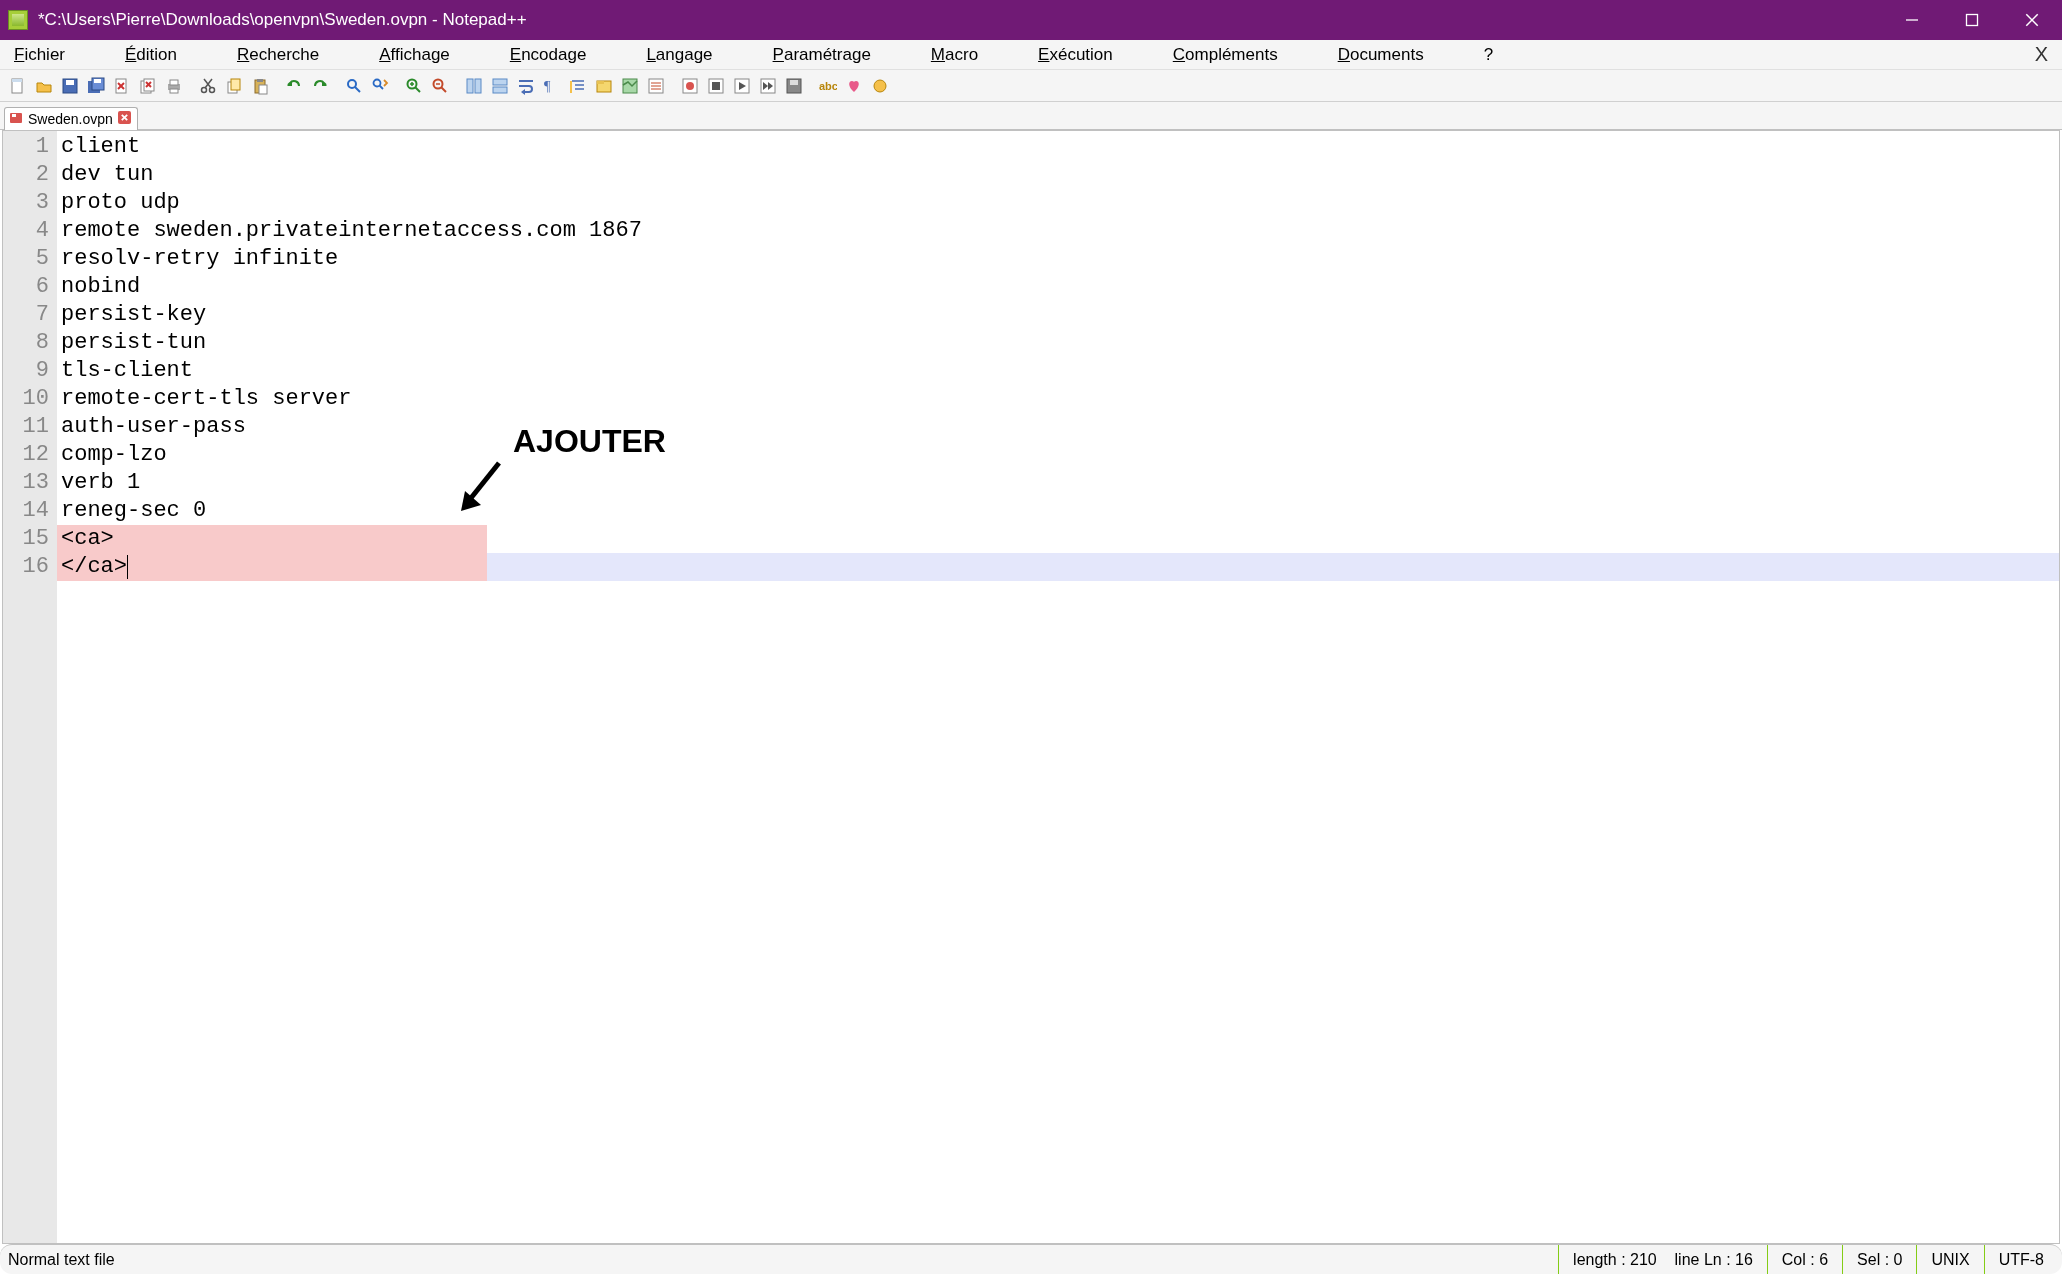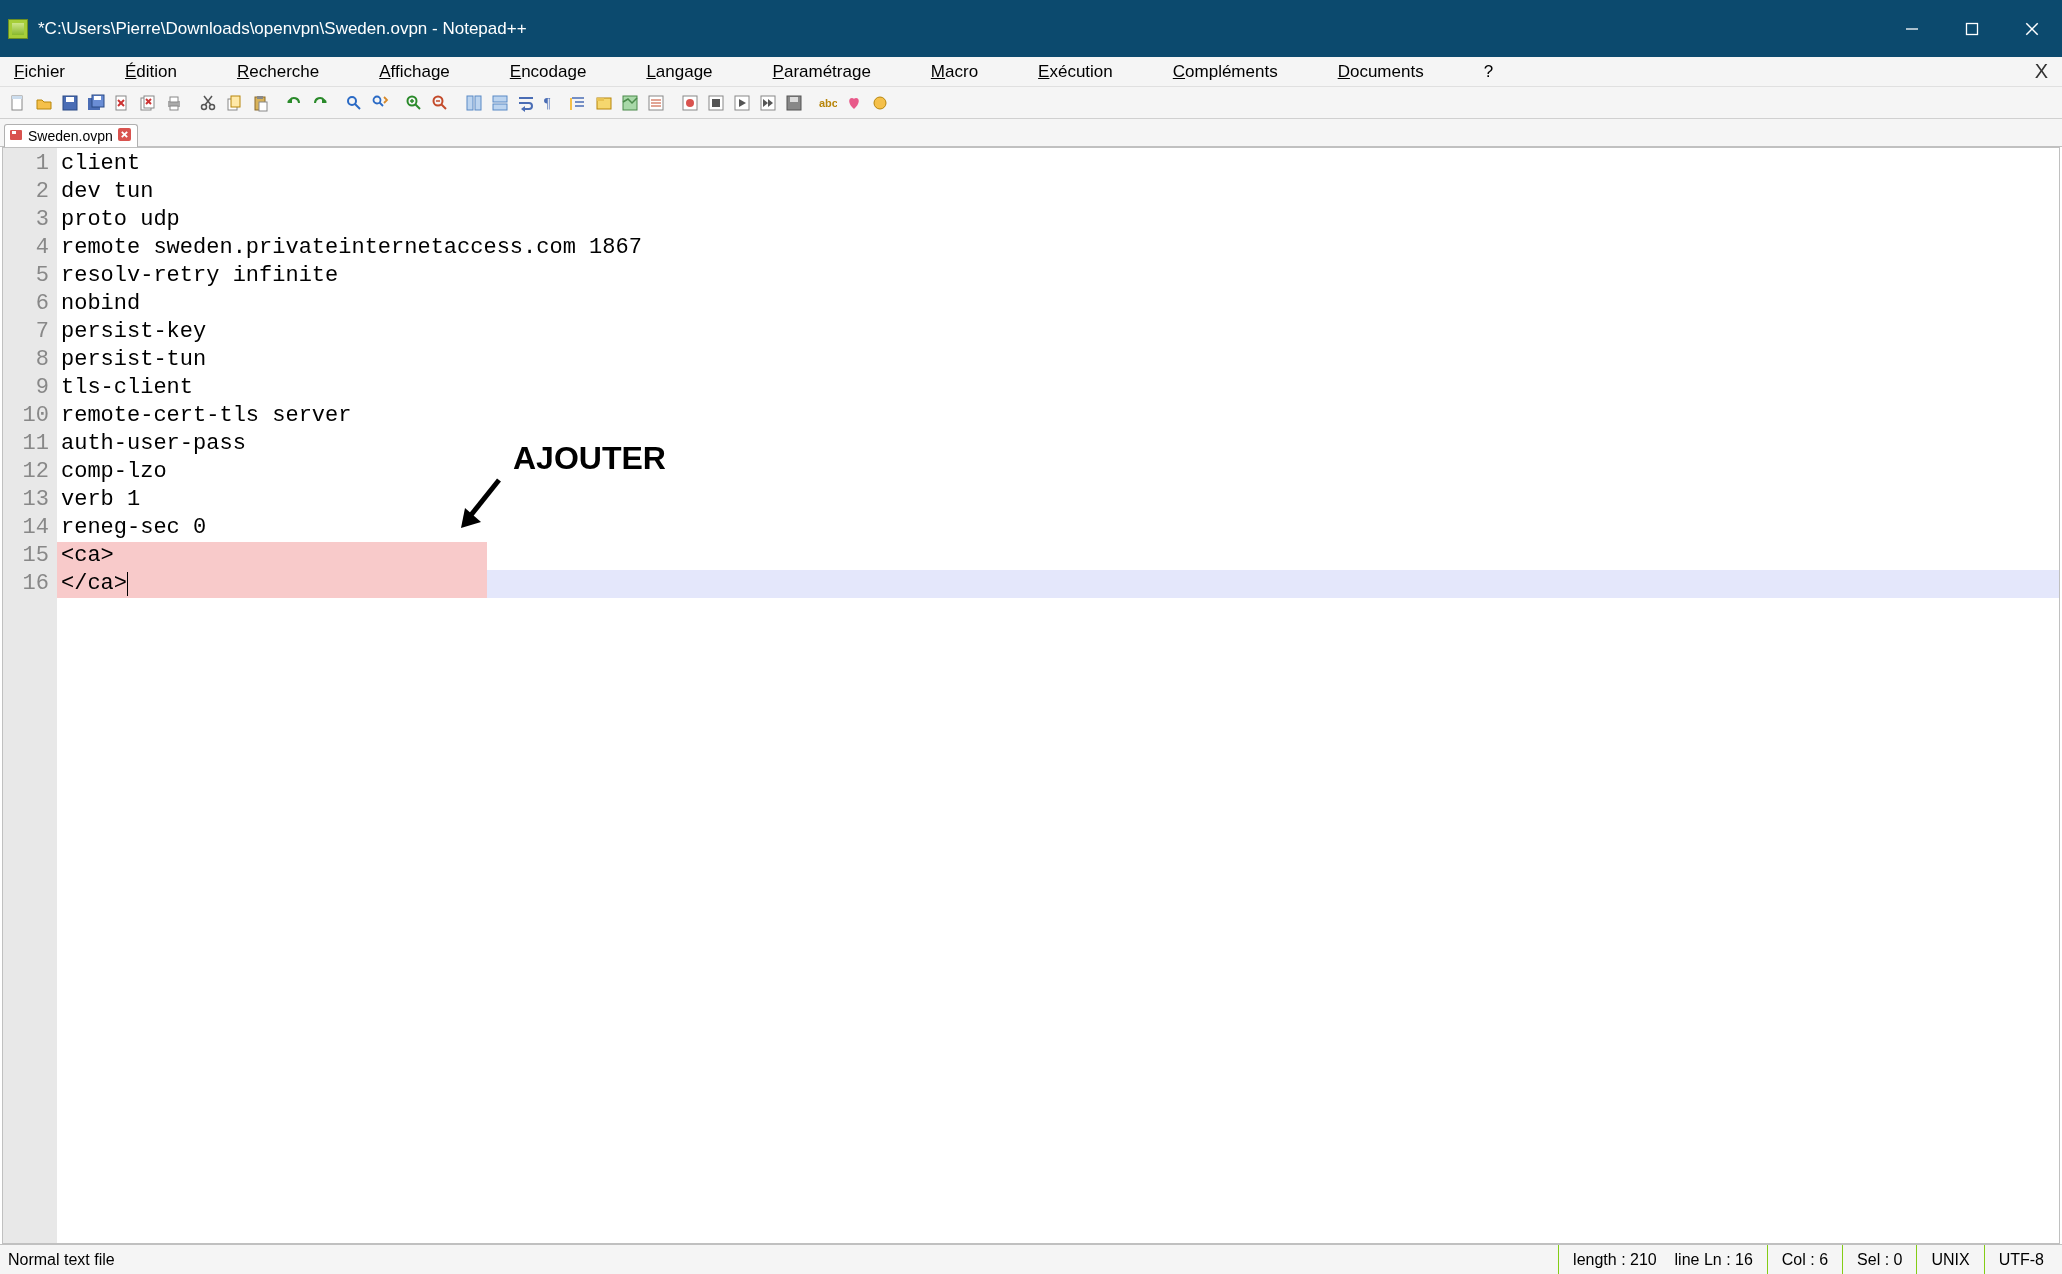--- a/index.html
+++ b/index.html
@@ -1,18 +1,18 @@
 <!DOCTYPE html>
 <html><head>
 <meta charset="utf-8">
 <style>
   * { margin: 0; padding: 0; box-sizing: border-box; }
   html, body { width: 100%; height: 100%; font-family: "Segoe UI", Arial, sans-serif; overflow: hidden; background: #fff; }
   .window { width: 100%; height: 100%; display: flex; flex-direction: column; }
-  .titlebar { background: #0c4a6e; color: #fff; display: flex; align-items: center; height: 57px; }
+  .titlebar { background: #701a75; color: #fff; display: flex; align-items: center; height: 40px; }
   .titlebar .appicon { width: 20px; height: 20px; margin: 0 8px; background: #a6ce39; border: 1px solid #6b8e23; display: inline-block; position: relative; }
   .titlebar .appicon::after { content: ""; position: absolute; inset: 3px; background: linear-gradient(#cde68a,#8ab92d); }
   .titlebar .title { flex: 1; font-size: 17px; padding-left: 2px; white-space: nowrap; overflow: hidden; }
   .winbtns { display: flex; height: 100%; }
   .winbtn { width: 60px; display: flex; align-items: center; justify-content: center; color: #fff; }
   .winbtn svg { width: 14px; height: 14px; stroke: #fff; stroke-width: 1.3; fill: none; }
   .winbtn.close svg { width: 16px; height: 16px; }
   .menubar { background: #f5f5f5; display: flex; align-items: center; padding: 2px 6px; font-size: 17px; border-bottom: 1px solid #e0e0e0; height: 30px; gap: 44px; }
   .menuitem { padding: 2px 8px; cursor: default; }
   .menuitem u { text-decoration: underline; }
@@ -32,21 +32,21 @@
   .gutter div { height: 28px; }
   .codecol { flex: 1; position: relative; padding-top: 2px; }
   .codeline { height: 28px; padding-left: 4px; white-space: pre; position: relative; }
   .hl-pink-short { position: absolute; left: 0; top: 0; bottom: 0; width: 430px; background: #f8caca; z-index: 0; }
   .hl-blue { background: #e4e7fb; }
   .codeline .txt { position: relative; z-index: 1; }
   .cursor { position: absolute; width: 1px; background: #000; height: 24px; top: 2px; }
   .annotation { position: absolute; left: 400px; top: 288px; pointer-events: none; z-index: 5; }
   .annotation .label { font-family: Arial, sans-serif; font-size: 32px; font-weight: 700; color: #000; position: absolute; left: 56px; top: 8px; }
   .annotation svg { position: absolute; left: 0; top: 36px; }
-  .statusbar { background: #f5f5f5; border-top: 1px solid #c0c0c0; display: flex; align-items: center; font-size: 16px; height: 30px; padding: 0 4px; }
+  .statusbar { background: #f5f5f5; border-top: 1px solid #c0c0c0; display: flex; align-items: center; font-size: 16px; height: 30px; padding: 0 4px; border-radius: 12px; }
   .status-left { flex: 1; padding-left: 4px; }
   .status-seg { padding: 8px 14px; border-left: 1px solid #84cc16; height: 100%; display: flex; align-items: center; white-space: pre; }
 </style>
 </head>
 <body>
 
 <div class="window">
 
   <div class="titlebar">
     <span class="appicon"></span>

